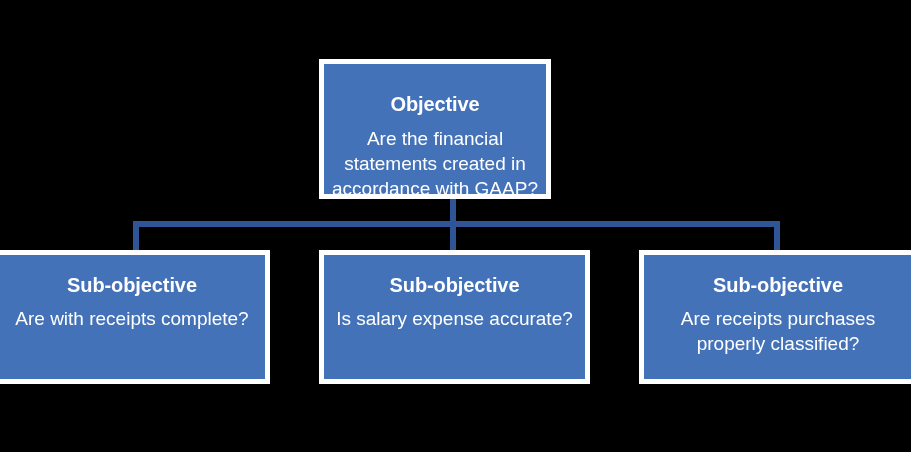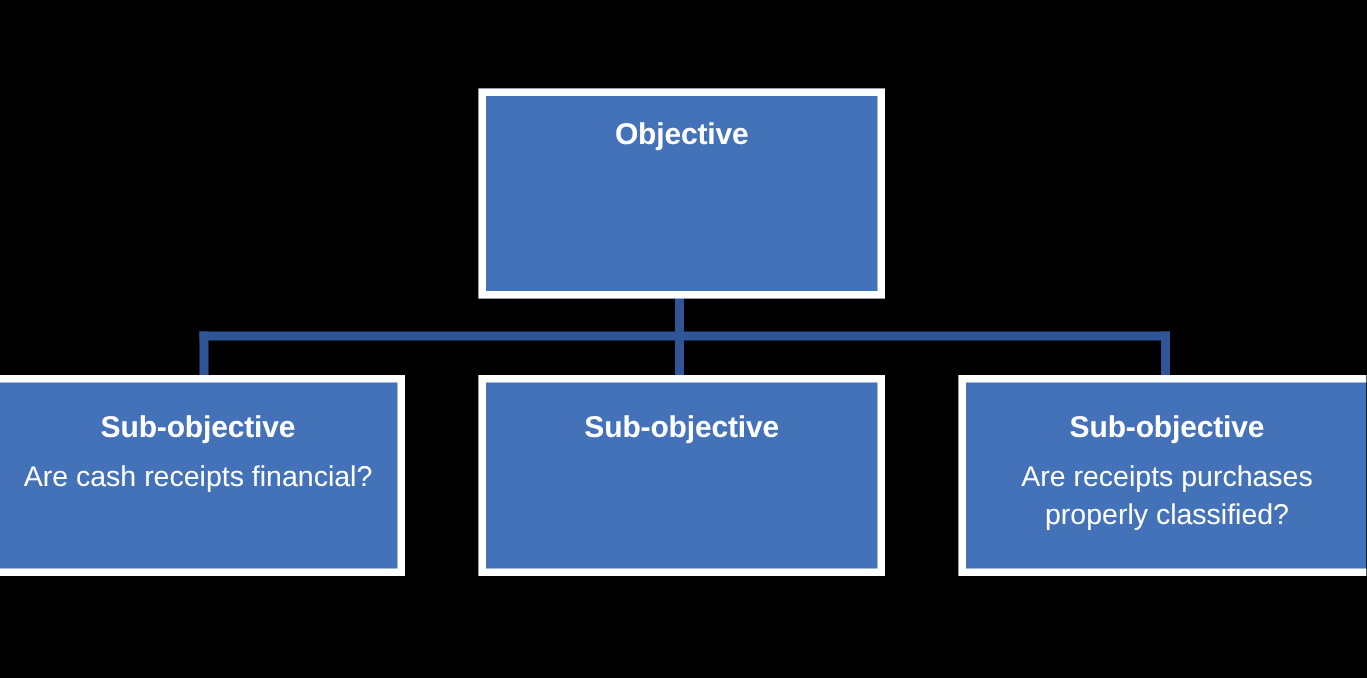--- a/index.html
+++ b/index.html
@@ -66,23 +66,23 @@
     text-align: center;
     display: flex;
     flex-direction: column;
     align-items: center;
     justify-content: flex-start;
   }
 
   .node-objective {
     left: 319px;
     top: 59px;
-    width: 271px;
+    width: 232px;
     height: 140px;
-    padding-top: 14px;
+    padding-top: 28px;
   }
 
   .node-sub {
     top: 250px;
     height: 134px;
     padding-top: 18px;
   }
   .node-sub-1 { left: -6px;  width: 276px; }
   .node-sub-2 { left: 319px; width: 271px; }
   .node-sub-3 { left: 639px; width: 278px; }
@@ -110,29 +110,31 @@
 <div id="canvas">
 
   <div class="conn conn-v-stem-top"></div>
   <div class="conn conn-h-bus"></div>
   <div class="conn conn-v-left"></div>
   <div class="conn conn-v-center"></div>
   <div class="conn conn-v-right"></div>
 
   <div class="node node-objective">
     <div class="node-title">Objective</div>
+    <div class="node-body">Are the financial statements created in accordance with GAAP?</div>
   </div>
 
   <div class="node node-sub node-sub-1">
     <div class="node-title">Sub-objective</div>
-    <div class="node-body">Are cash receipts financial?</div>
+    <div class="node-body">Are with receipts complete?</div>
   </div>
 
   <div class="node node-sub node-sub-2">
     <div class="node-title">Sub-objective</div>
+    <div class="node-body">Is salary expense accurate?</div>
   </div>
 
   <div class="node node-sub node-sub-3">
     <div class="node-title">Sub-objective</div>
     <div class="node-body">Are receipts purchases properly classified?</div>
   </div>
 
 </div>
 
 </body></html>

